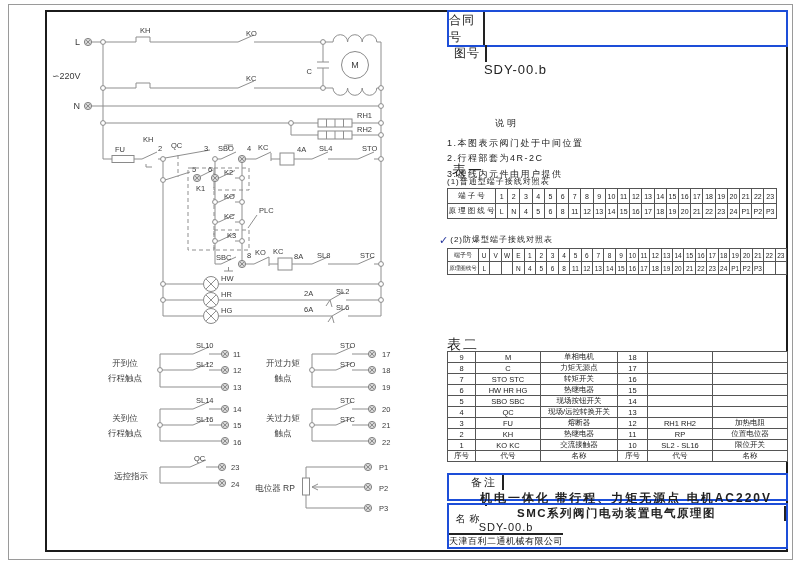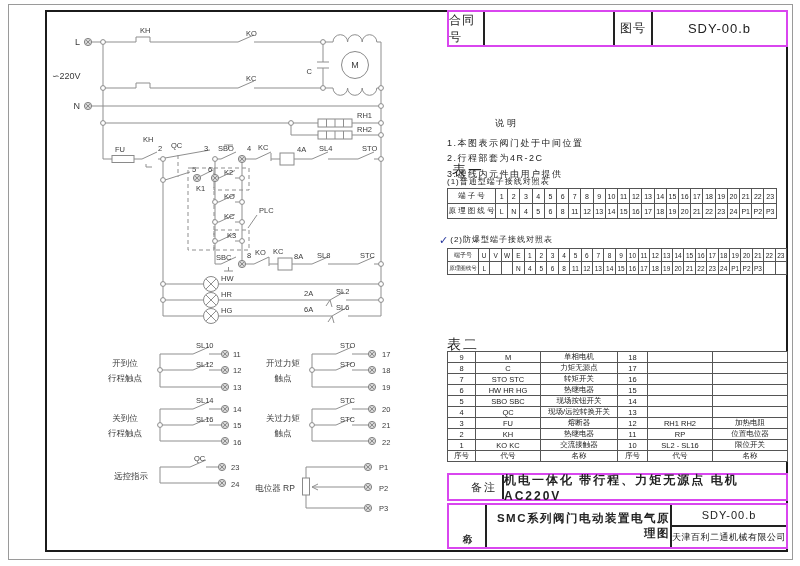--- a/index.html
+++ b/index.html
@@ -10,21 +10,21 @@
   .frame{position:absolute;left:45px;top:10px;width:743px;height:542px;border:2px solid #1b1b1b;}
   svg#circuit{position:absolute;left:45px;top:10px;}
   .wire{stroke:#8f8f8f;stroke-width:1;fill:none;}
   .dash{stroke:#8f8f8f;stroke-width:1;fill:none;stroke-dasharray:4 3;}
   .comp{stroke:#8a8a8a;stroke-width:1;fill:#fff;}
   .nodc{fill:#fff;stroke:#8a8a8a;stroke-width:1;}
   .tfill{fill:#d9d9d9;stroke:#808080;stroke-width:1;}
   .tx{stroke:#777;stroke-width:0.8;fill:none;}
   #circuit text{fill:#3a3a3a;}
   
-  .blk{position:absolute;display:flex;border:2px solid #d946ef;background:#fff;}
+  .blk{position:absolute;display:flex;border:2px solid #1d4ed8;background:#fff;flex-direction:column;}
   .cell{display:flex;align-items:center;justify-content:center;height:100%;}
   .bR{border-right:2px solid #222;}
   .tblock{left:447px;top:10px;width:341px;height:37px;}
   .lbl-cn{font-size:12px;letter-spacing:1px;}
   .val{font-size:13px;letter-spacing:1px;}
   .notes{position:absolute;left:447px;top:76px;width:330px;font-size:9px;letter-spacing:1.5px;}
   .notes .ntitle{padding-left:48px;margin-bottom:4px;letter-spacing:3px;margin-top:40px;}
   .notes div{line-height:15.5px;}
   .cap{position:absolute;font-size:14px;letter-spacing:2px;}
   .subt{position:absolute;font-size:8px;letter-spacing:1px;}

